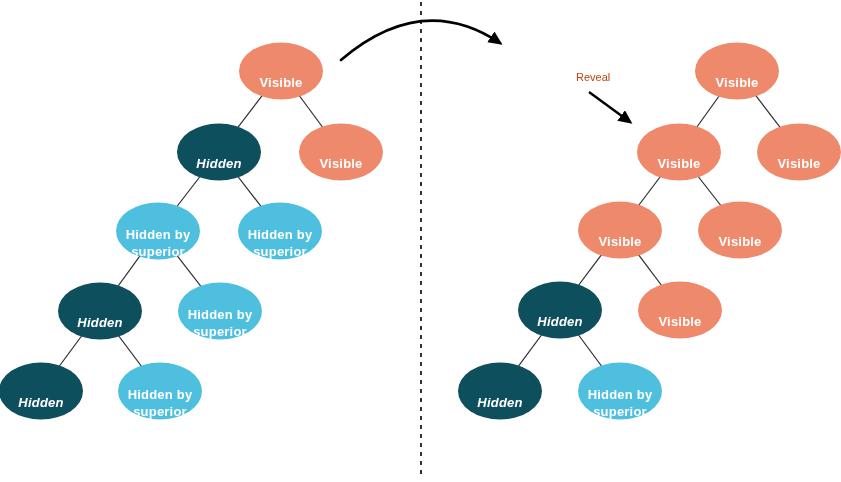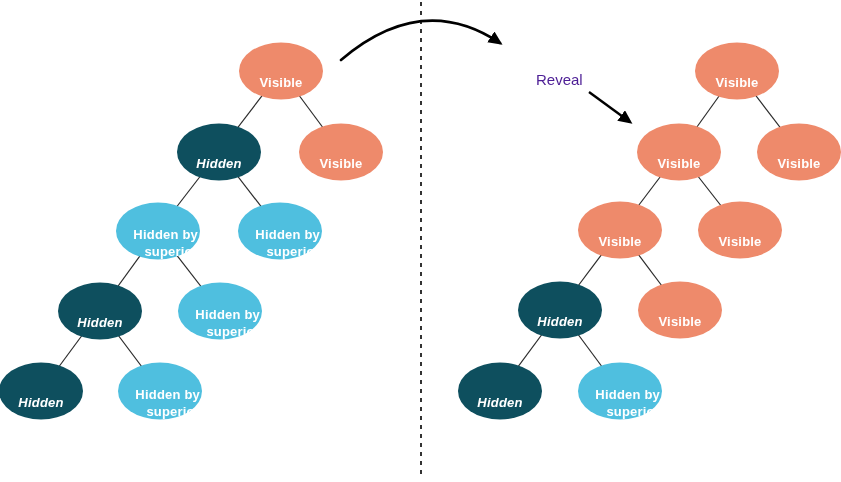--- a/index.html
+++ b/index.html
@@ -33,29 +33,29 @@
     justify-content: center;
     text-align: center;
     color: var(--c-node-text, #ffffff);
     font-size: 13px;
     font-weight: 600;
     line-height: 1.25;
     letter-spacing: 0.2px;
   }
   .node.visible { background: var(--c-visible); }
   .node.hidden { background: var(--c-hidden); font-style: italic; }
-  .node.hidden_by_superior { background: var(--c-hidden-by-superior); text-align: right; }
+  .node.hidden_by_superior { background: var(--c-hidden-by-superior); }
   .node .node-label { padding: 2px; margin-top: 24px; }
   #reveal-label {
     position: absolute;
-    left: 536px;
+    left: 576px;
     top: 71px;
-    font-size: 15px;
+    font-size: 11px;
     font-weight: 500;
-    color: #4c1d95;
+    color: #c2410c;
   }
 </style>
 </head>
 <body>
 
 <div id="canvas">
 
   <svg id="connector-svg" viewBox="0 0 841 482" xmlns="http://www.w3.org/2000/svg">
     <defs>
       <marker id="arrowhead" markerUnits="userSpaceOnUse" markerWidth="18" markerHeight="16" refX="11" refY="6.5" orient="auto">

